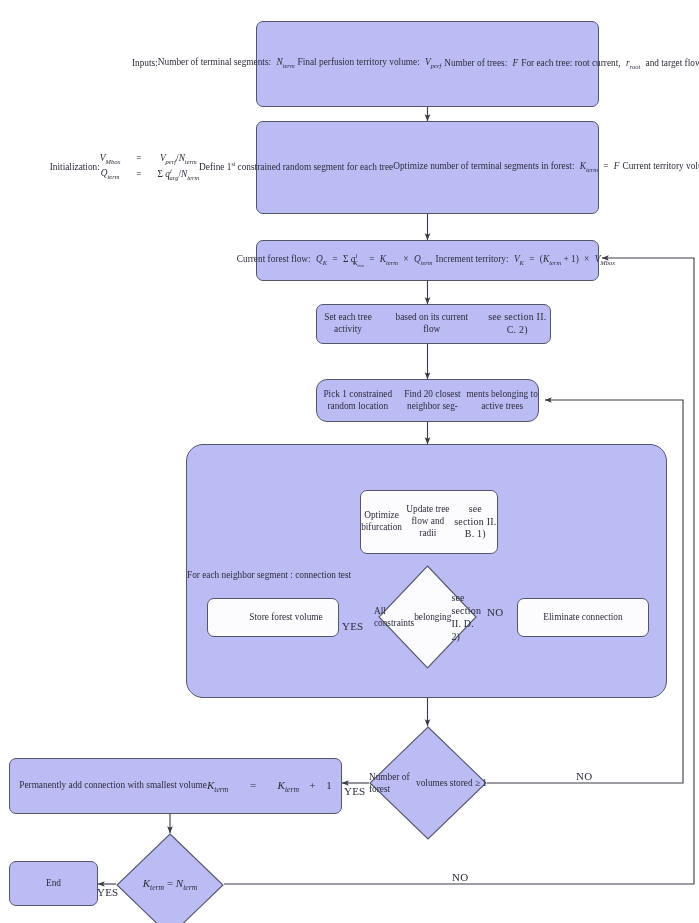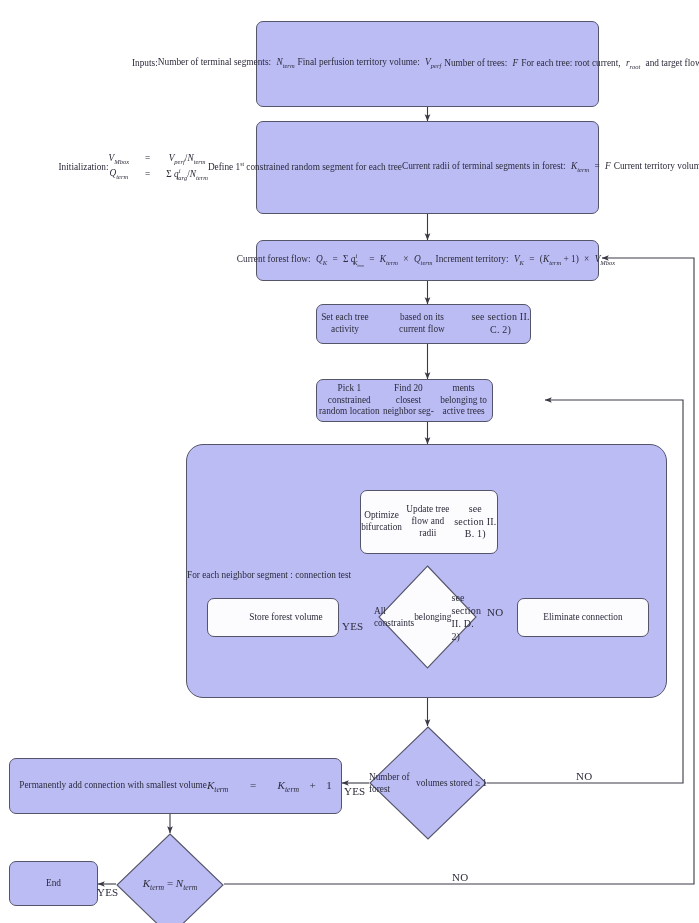--- a/index.html
+++ b/index.html
@@ -183,21 +183,21 @@
 
       <span class="mrow"><i class="v">Q</i><sub class="s">term</sub></span>
       <span>=</span>
       <span class="mrow"><span>Σ</span> <i class="v">q</i><sup class="p">i</sup><sub class="s" style="margin-left:-4px">targ</sub>/<i class="v">N</i><sub class="s">term</sub></span>
     </div>
     <div class="mathline">
       <span>Define 1</span><sup class="pp">st</sup>
       <span>constrained random segment for each tree</span>
     </div>
     <div class="mathline">
-      <span>Current radii of terminal segments in forest:</span>
+      <span>Optimize number of terminal segments in forest:</span>
       <span class="mrow pad"><i class="v">K</i><sub class="s">term</sub></span>
       <span>=</span>
       <span class="mrow pad"><i class="v">F</i></span>
     </div>
     <div class="mathline">
       <span>Current territory volume:</span>
       <span class="mrow pad"><i class="v">V</i><sub class="s">K</sub></span>
       <span>=</span>
       <span class="mrow pad"><i class="v">K</i><sub class="s">term</sub></span>
       <span>×</span>
@@ -219,27 +219,27 @@
     <div class="mathline">
       <span>Increment territory:</span>
       <span class="mrow pad"><i class="v">V</i><sub class="s">K</sub></span>
       <span>=</span>
       <span class="mrow pad"><span>(</span><i class="v">K</i><sub class="s">term</sub> <span>+</span> <span>1</span><span>)</span></span>
       <span>×</span>
       <span class="mrow pad"><i class="v">V</i><sub class="s">Mbox</sub></span>
     </div>
   </div>
 
-  <div class="node" style="left:316px; top:304px; width:215px; height:40px;gap:16px;">
+  <div class="node" style="left:316px; top:304px; width:235px; height:40px;gap:16px;">
     <div>Set each tree activity</div>
     <div>based on its current flow</div>
     <div class="sub">see section II. C. 2)</div>
   </div>
 
-  <div class="node" style="left:316px; top:379px; width:177px; height:43px;">
+  <div class="node" style="left:316px; top:379px; width:223px; height:43px;border-radius:11px;">
     <div>Pick 1 constrained random location</div>
     <div>Find 20 closest neighbor seg-</div>
     <div>ments belonging to active trees</div>
   </div>
 
   <div class="node bigcontainer" style="left:186px; top:444px; width:481px; height:254px;">
     <div>For each neighbor segment : connection test</div>
   </div>
 
   <div class="node white" style="left:360px; top:490px; width:138px; height:64px;">

